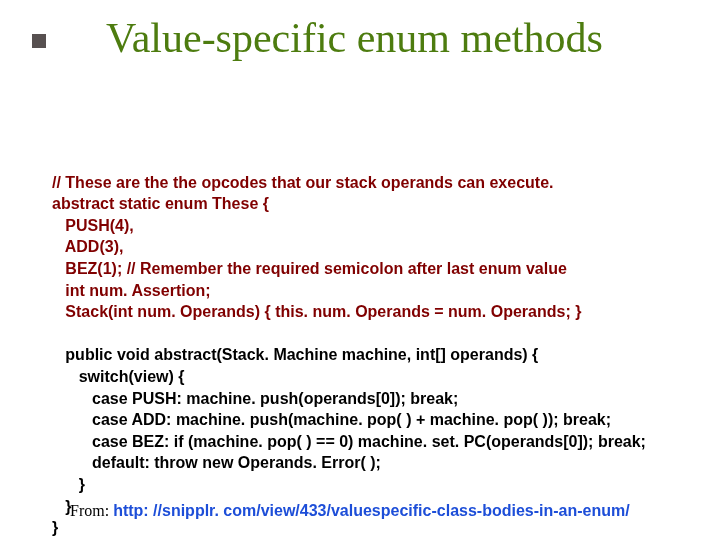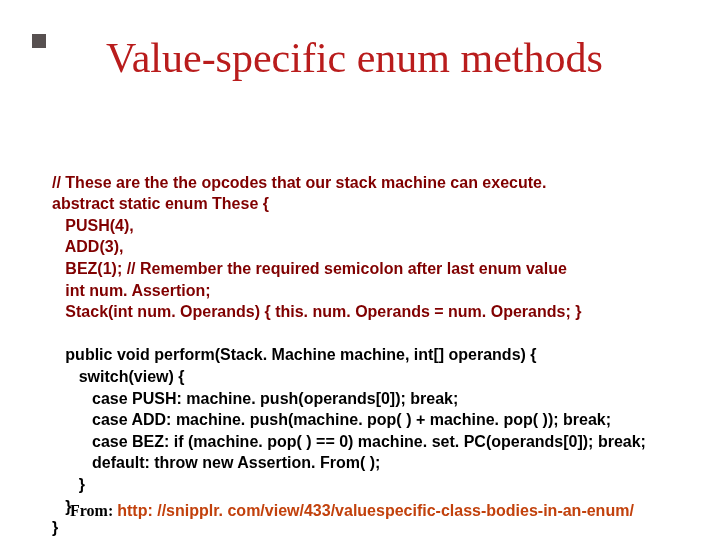--- a/index.html
+++ b/index.html
@@ -18,23 +18,22 @@
     width: 14px;
     height: 14px;
     background: #575050;
   }
   .title {
     position: absolute;
     left: 106px;
     top: 14px;
     font-family: "Times New Roman", Times, serif;
     font-size: 42px;
-    color: #b91c1c;
+    color: #4d7c0f;
     font-weight: normal;
-    margin-top: 20px;
   }
   .code-block {
     position: absolute;
     left: 52px;
     top: 150px;
     font-family: Verdana, Arial, sans-serif;
     font-size: 16px;
     font-weight: bold;
     line-height: 1.35;
     color: #000;
@@ -43,50 +42,50 @@
   .maroon { color: #800000; }
   .footer {
     position: absolute;
     left: 70px;
     bottom: 20px;
     font-size: 16px;
     color: #000;
   }
   .footer .from-label {
     font-family: "Times New Roman", Times, serif;
-    font-weight: bold;
+    font-weight: normal;
     text-align: center;
   }
   .footer .url {
     font-family: Verdana, Arial, sans-serif;
     font-weight: bold;
-    color: #c2410c;
+    color: #1d4ed8;
   }
 </style>
 </head>
 <body>
 
 <div class="bullet"></div>
 <h1 class="title">Value-specific enum methods</h1>
 
 <div class="code-block">
-<span class="maroon">// These are the the opcodes that our stack machine can execute.</span>
+<span class="maroon">// These are the the opcodes that our stack operands can execute.</span>
 <span class="maroon">abstract static enum These {</span>
 <span class="maroon">   PUSH(4),</span>
 <span class="maroon">   ADD(3),</span>
 <span class="maroon">   BEZ(1); // Remember the required semicolon after last enum value</span>
 <span class="maroon">   int num. Assertion;</span>
 <span class="maroon">   Stack(int num. Operands) { this. num. Operands = num. Operands; }</span>
 <span></span>
-<span>   public void perform(Stack. Machine machine, int[] operands) {</span>
+<span>   public void abstract(Stack. Machine machine, int[] operands) {</span>
 <span>      switch(view) {</span>
 <span>         case PUSH: machine. push(operands[0]); break;</span>
 <span>         case ADD: machine. push(machine. pop( ) + machine. pop( )); break;</span>
 <span>         case BEZ: if (machine. pop( ) == 0) machine. set. PC(operands[0]); break;</span>
-<span>         default: throw new Assertion. From( );</span>
+<span>         default: throw new Operands. Error( );</span>
 <span>      }</span>
 <span>   }</span>
 <span>}</span>
 </div>
 
 <div class="footer">
   <span class="from-label">From: </span><span class="url">http: //snipplr. com/view/433/valuespecific-class-bodies-in-an-enum/</span>
 </div>
 
 </body></html>

